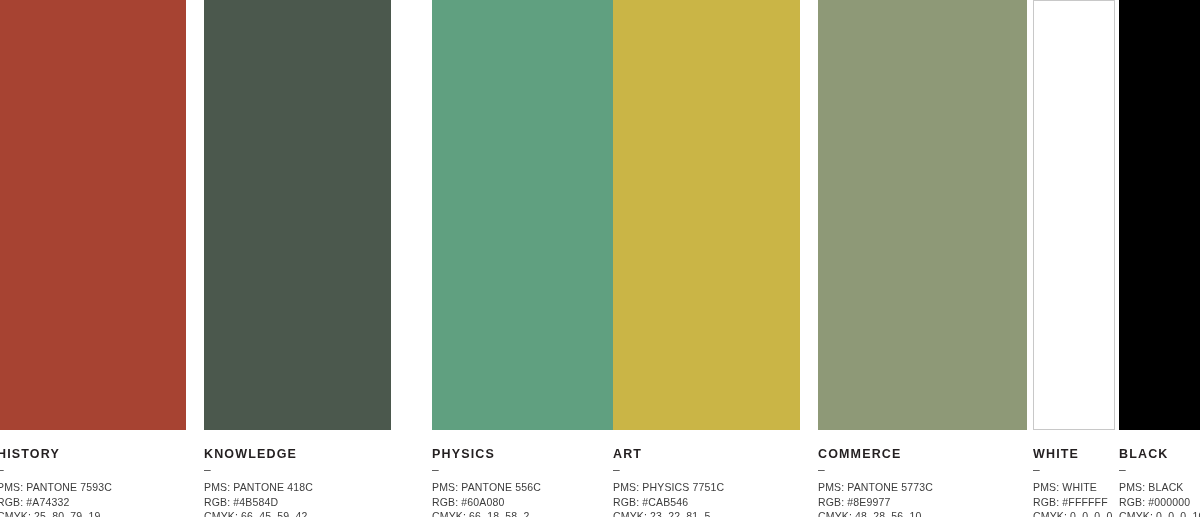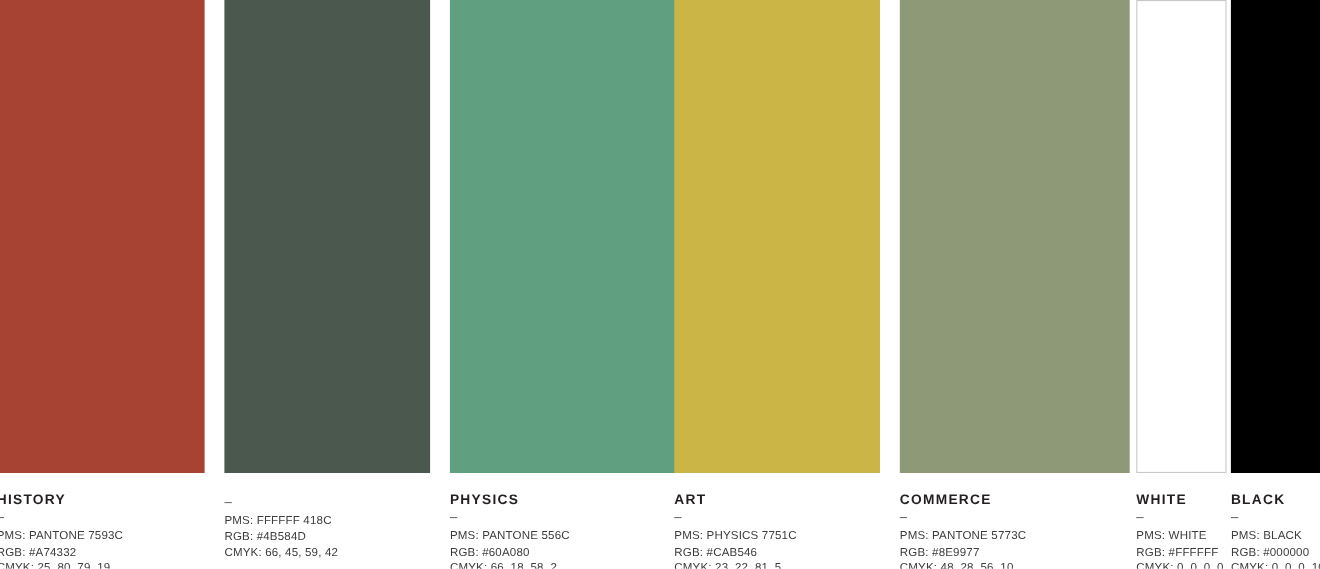--- a/index.html
+++ b/index.html
@@ -84,29 +84,30 @@
         <div class="spec">
           <div class="spec-line">PMS: PANTONE 7593C</div>
           <div class="spec-line">RGB: #A74332</div>
           <div class="spec-line">CMYK: 25, 80, 79, 19</div>
         </div>
       </div>
     </div>
     <div class="swatch-col" style="left: 204px; width: 187px;">
       <div class="chip" style="background: rgb(75, 88, 77);"></div>
       <div class="meta">
+        <div class="name">KNOWLEDGE</div>
         <div class="rule">–</div>
         <div class="spec">
-          <div class="spec-line">PMS: FFFFFF 418C</div>
+          <div class="spec-line">PMS: PANTONE 418C</div>
           <div class="spec-line">RGB: #4B584D</div>
           <div class="spec-line">CMYK: 66, 45, 59, 42</div>
         </div>
       </div>
     </div>
-    <div class="swatch-col" style="left: 409px; width: 212px;">
+    <div class="swatch-col" style="left: 432px; width: 212px;">
       <div class="chip" style="background: rgb(96, 160, 128);"></div>
       <div class="meta">
         <div class="name">PHYSICS</div>
         <div class="rule">–</div>
         <div class="spec">
           <div class="spec-line">PMS: PANTONE 556C</div>
           <div class="spec-line">RGB: #60A080</div>
           <div class="spec-line">CMYK: 66, 18, 58, 2</div>
         </div>
       </div>

